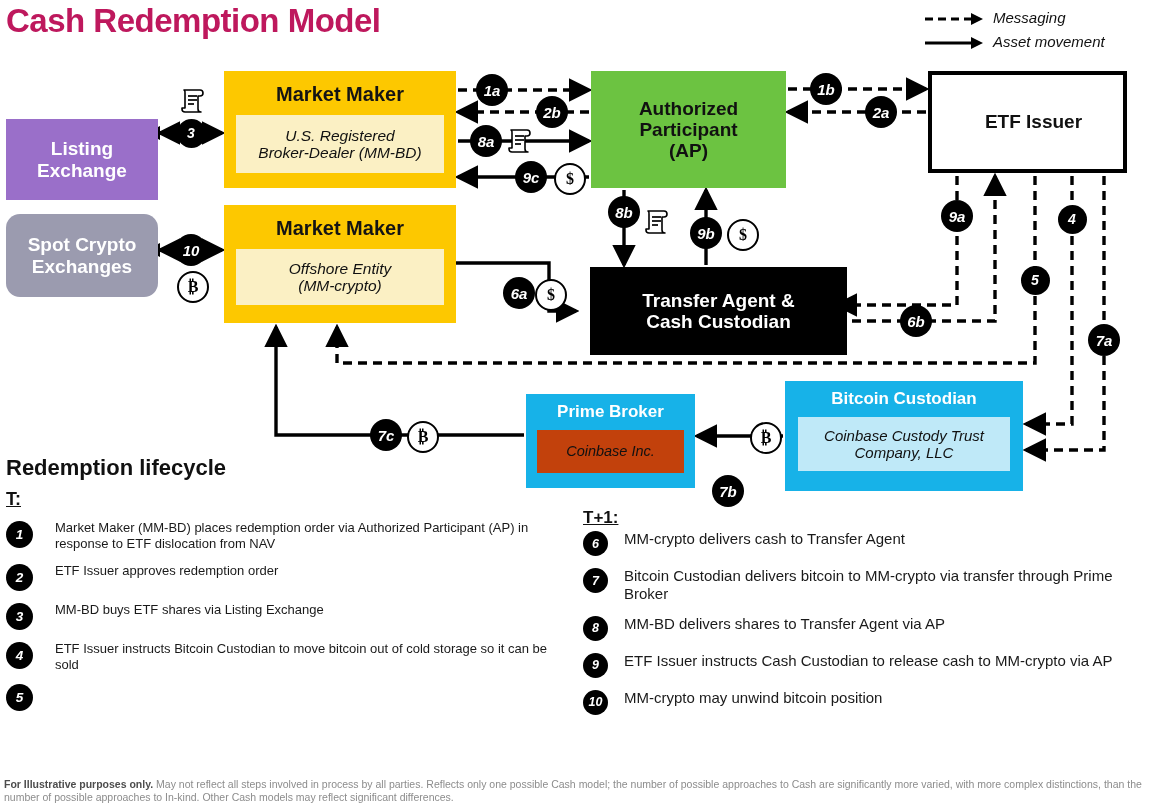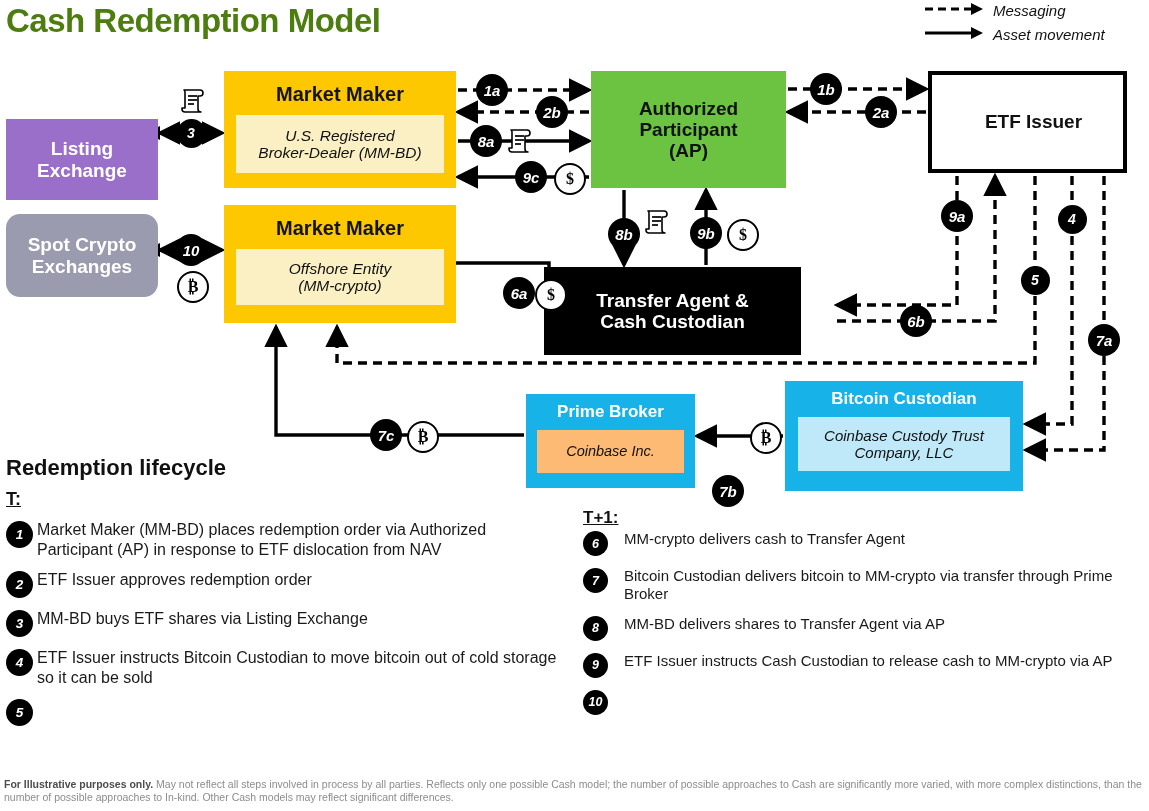--- a/index.html
+++ b/index.html
@@ -2,25 +2,25 @@
 <html><head>
 <meta charset="utf-8">
 <style>
   html,body{margin:0;padding:0;background:#fff;}
   body{width:1149px;height:811px;position:relative;overflow:hidden;
        font-family:"Liberation Sans","DejaVu Sans",sans-serif;color:#111;}
   #diagram{position:absolute;left:0;top:0;width:1149px;height:811px;}
   .abs{position:absolute;}
 
   
-  #title{left:6px;top:2px;font-size:33px;font-weight:bold;letter-spacing:-0.5px;color:#4d7c0f;}
+  #title{left:6px;top:2px;font-size:33px;font-weight:bold;letter-spacing:-0.5px;color:#be185d;}
 
   
   #legend{left:925px;top:2px;width:220px;}
-  .legend-row{display:flex;align-items:flex-start;height:24px;}
+  .legend-row{display:flex;align-items:flex-end;height:24px;}
   .legend-label{font-style:italic;font-size:15px;margin-left:8px;color:#111;}
   .legend-svg{flex:0 0 auto;}
 
   
   .box{position:absolute;box-sizing:border-box;display:flex;flex-direction:column;
        align-items:center;justify-content:flex-start;}
   .box-title{font-weight:bold;text-align:center;line-height:1.12;}
   .sub{box-sizing:border-box;display:flex;align-items:center;justify-content:center;
        text-align:center;font-style:italic;line-height:1.15;}
 
@@ -43,27 +43,27 @@
                             font-size:15.5px;color:#111;}
 
   #authorized-participant{left:591px;top:71px;width:195px;height:117px;background:#6cc341;
                           justify-content:center;}
   #authorized-participant .box-title{font-size:19px;color:#111;}
 
   #etf-issuer{left:928px;top:71px;width:199px;height:102px;background:#fff;
               border:4px solid #000;justify-content:center;}
   #etf-issuer .box-title{font-size:19px;color:#111;margin-left:12px;}
 
-  #transfer-agent{left:544px;top:267px;width:257px;height:88px;background:#000;
+  #transfer-agent{left:590px;top:267px;width:257px;height:88px;background:#000;
                   justify-content:center;}
   #transfer-agent .box-title{font-size:19px;color:#fff;}
 
   #prime-broker{left:526px;top:394px;width:169px;height:94px;background:#17b2e8;padding-top:8px;}
   #prime-broker .box-title{font-size:17px;color:#fff;}
-  #prime-broker .sub{margin-top:9px;width:147px;height:43px;background:#fdba74;
+  #prime-broker .sub{margin-top:9px;width:147px;height:43px;background:#c2410c;
                      font-size:14.5px;color:#111;}
 
   #bitcoin-custodian{left:785px;top:381px;width:238px;height:110px;background:#17b2e8;padding-top:8px;}
   #bitcoin-custodian .box-title{font-size:17px;color:#fff;}
   #bitcoin-custodian .sub{margin-top:9px;width:212px;height:54px;background:#bfe9f8;
                           font-size:15px;color:#111;}
 
   
   .badge{position:absolute;border-radius:50%;background:#000;color:#fff;
          display:flex;align-items:center;justify-content:center;
@@ -84,21 +84,21 @@
   #t1-label{left:583px;top:508px;font-size:17px;font-weight:bold;text-decoration:underline;color:#111;}
 
   .steps{position:absolute;}
   #steps-left{left:6px;top:520px;width:556px;}
   #steps-right{left:583px;top:530px;width:552px;}
   .step{display:flex;align-items:flex-start;margin-bottom:11px;}
   .step-num{flex:0 0 auto;width:27px;height:27px;border-radius:50%;background:#000;color:#fff;
             display:flex;align-items:center;justify-content:center;font-size:13.5px;
             font-weight:bold;font-style:italic;margin-top:1px;}
   #steps-right .step-num{width:25px;height:25px;font-size:12.5px;}
-  .step-text{margin-left:4px;font-size:16px;line-height:1.22;color:#1a1a1a;}
+  .step-text{margin-left:22px;font-size:13px;line-height:1.22;color:#1a1a1a;}
   #steps-right .step-text{margin-left:16px;font-size:15px;}
 
   
   #footnote{left:4px;top:778px;width:1142px;font-size:10.5px;line-height:1.22;color:#8c8c8c;}
   #footnote b{color:#4d4d4d;}
 </style>
 </head>
 <body>
 
 <div id="diagram">
@@ -226,21 +226,21 @@
   <div id="overlay-layer">
       <div class="badge b-md" style="left: 492px; top: 90px;">1a</div>
       <div class="badge b-md" style="left: 552px; top: 112px;">2b</div>
       <div class="badge b-md" style="left: 486px; top: 141px;">8a</div>
       <div class="badge b-md" style="left: 531px; top: 177px;">9c</div>
       <div class="badge b-md" style="left: 826px; top: 89px;">1b</div>
       <div class="badge b-md" style="left: 881px; top: 112px;">2a</div>
       <div class="badge b-sm" style="left: 191px; top: 133px;">3</div>
       <div class="badge b-md" style="left: 191px; top: 250px;">10</div>
       <div class="badge b-md" style="left: 519px; top: 293px;">6a</div>
-      <div class="badge b-md" style="left: 624px; top: 234px;">8b</div>
+      <div class="badge b-md" style="left: 624px; top: 212px;">8b</div>
       <div class="badge b-md" style="left: 706px; top: 233px;">9b</div>
       <div class="badge b-md" style="left: 957px; top: 216px;">9a</div>
       <div class="badge b-sm" style="left: 1072px; top: 219px;">4</div>
       <div class="badge b-sm" style="left: 1035px; top: 280px;">5</div>
       <div class="badge b-md" style="left: 916px; top: 321px;">6b</div>
       <div class="badge b-md" style="left: 1104px; top: 280px; margin-top: 44px;">7a</div>
       <div class="badge b-md" style="left: 728px; top: 436px; margin-top: 39px;">7b</div>
       <div class="badge b-md" style="left: 386px; top: 435px;">7c</div>
       <div class="sym" style="left: 568px; top: 177px;">$</div>
       <div class="sym" style="left: 191px; top: 285px;">₿</div>
@@ -305,20 +305,21 @@
       <div class="step">
         <div class="step-num">8</div>
         <div class="step-text">MM-BD delivers shares to Transfer Agent via AP</div>
       </div>
       <div class="step">
         <div class="step-num">9</div>
         <div class="step-text">ETF Issuer instructs Cash Custodian to release cash to MM-crypto via AP</div>
       </div>
       <div class="step">
         <div class="step-num">10</div>
+        <div class="step-text">MM-crypto may unwind bitcoin position</div>
       </div>
     </div>
 
   <div class="abs" id="footnote">
     <b>For Illustrative purposes only.</b><span> May not reflect all steps involved in process by all parties. Reflects only one possible Cash model; the number of possible approaches to Cash are significantly more varied, with more complex distinctions, than the number of possible approaches to In-kind. Other Cash models may reflect significant differences.</span>
   </div>
 
 </div>
 
 </body></html>

